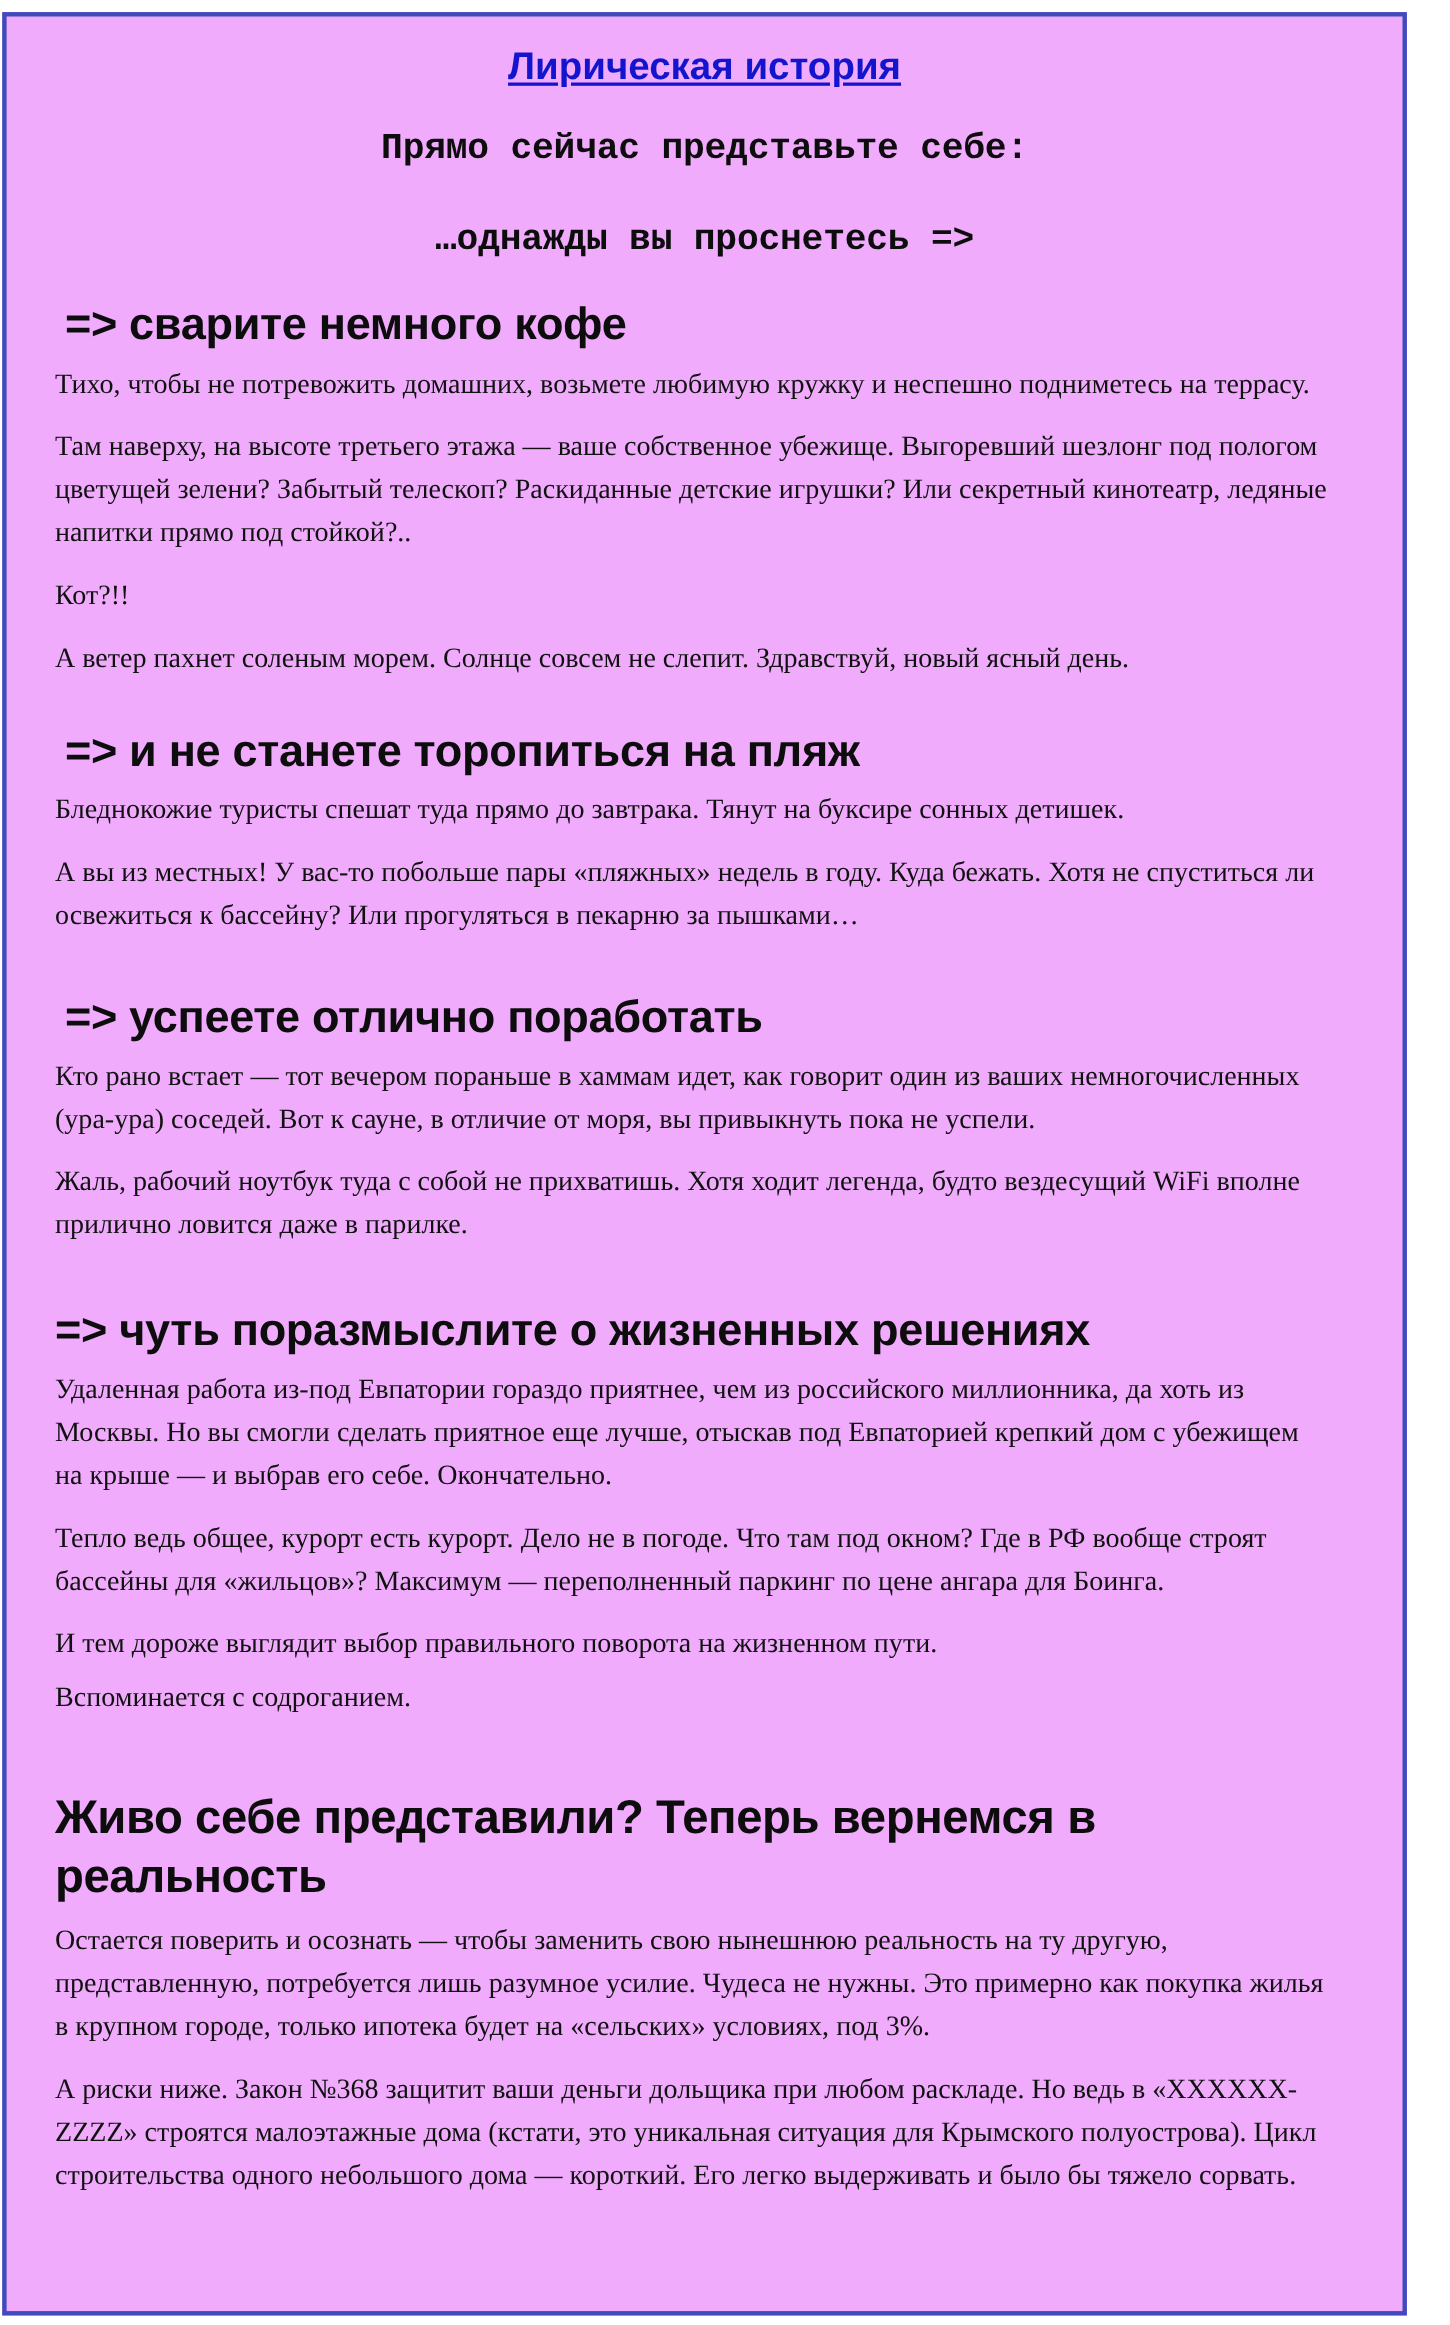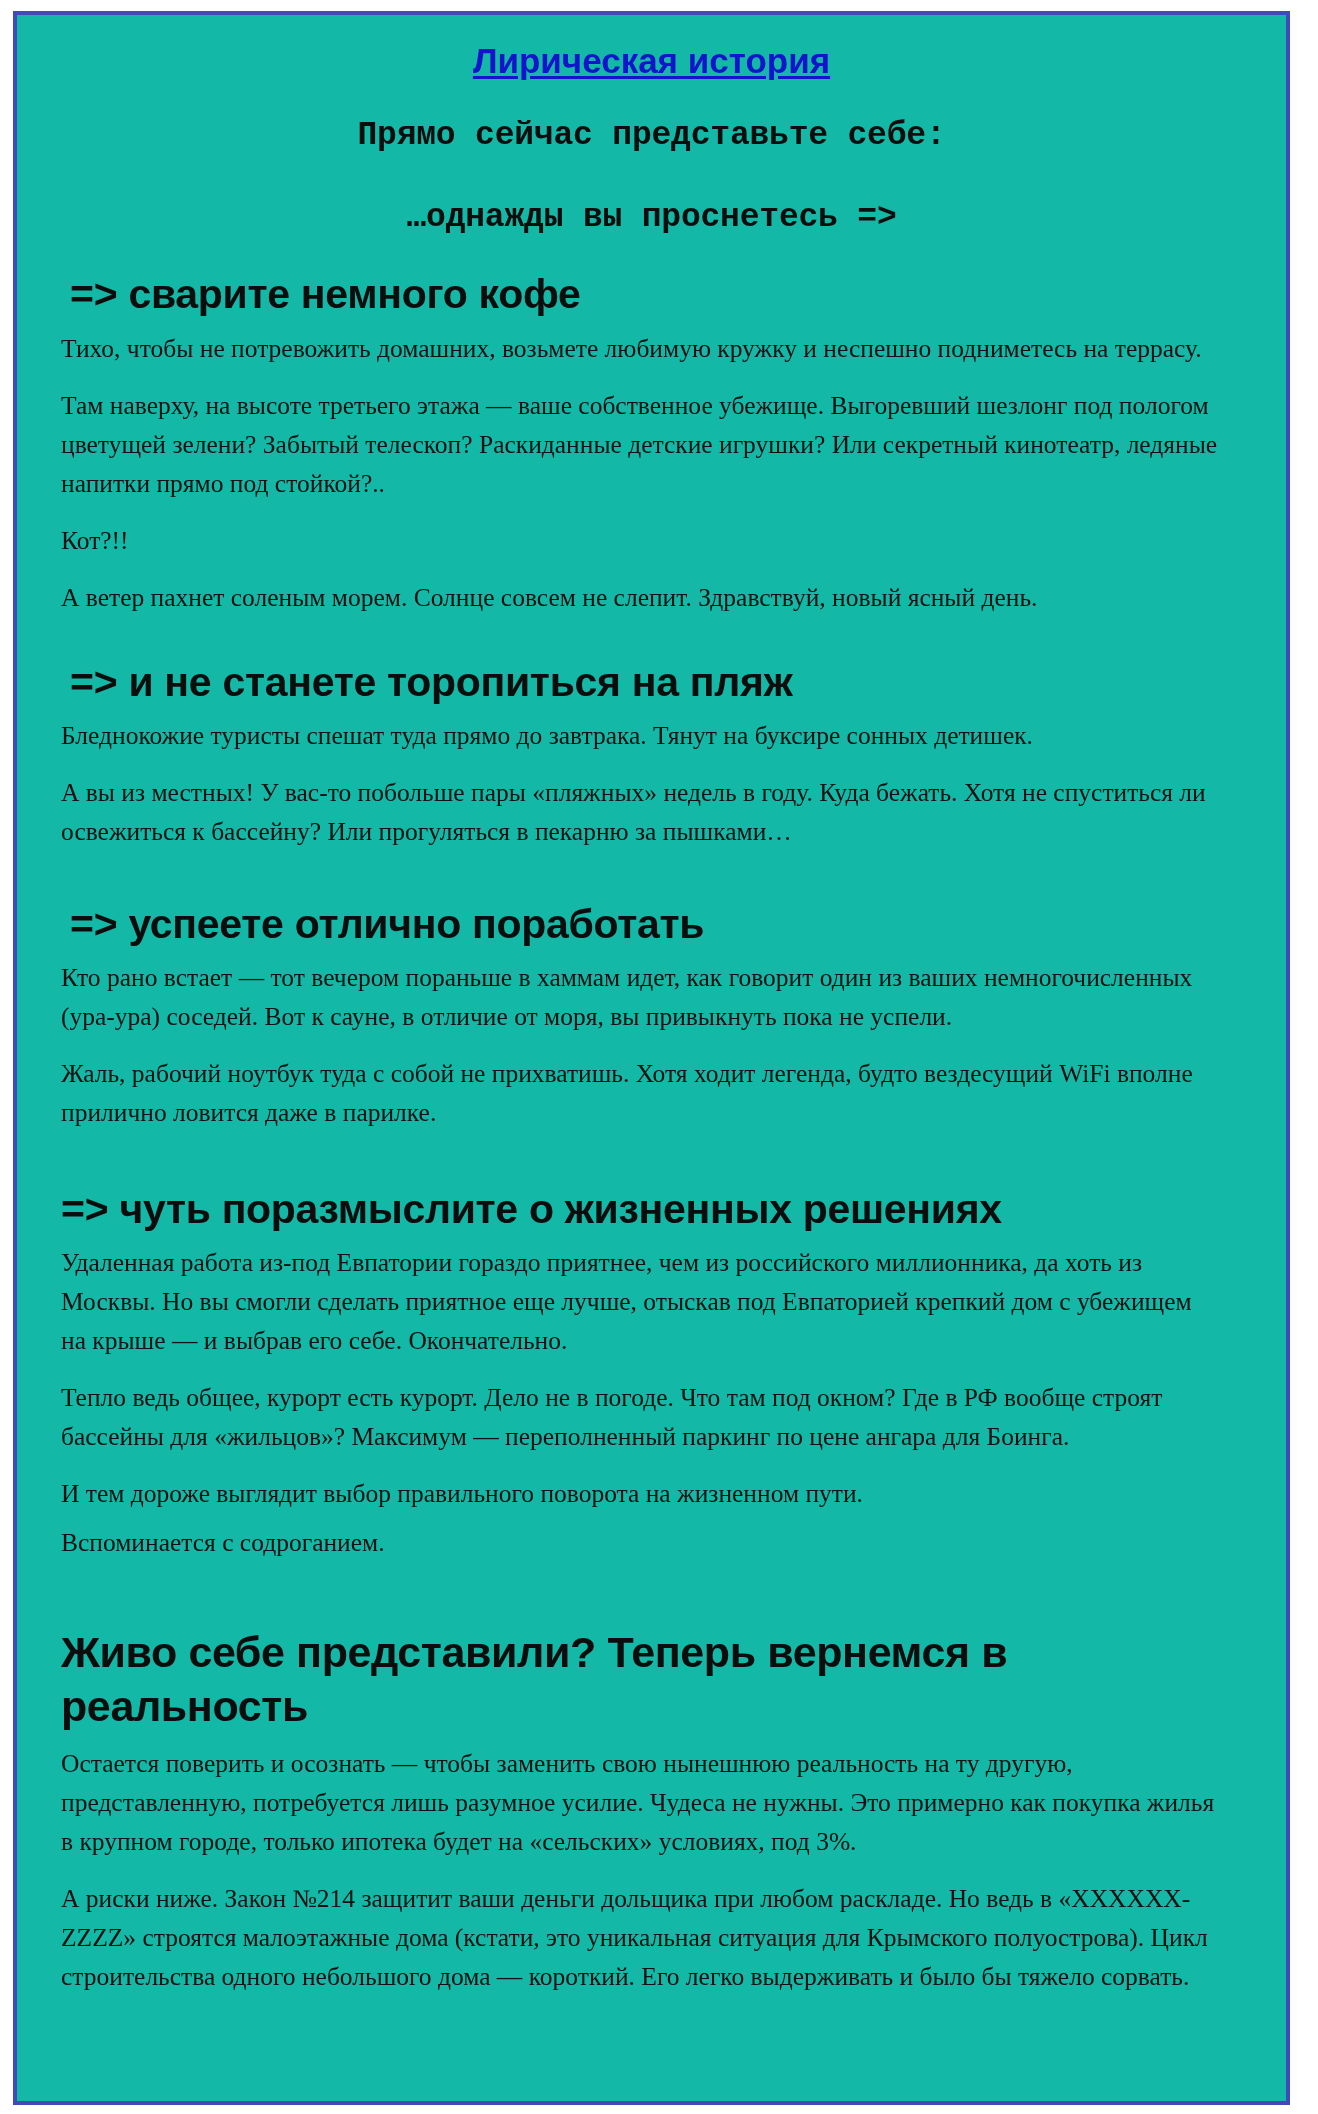--- a/index.html
+++ b/index.html
@@ -11,27 +11,27 @@
   body {
     width: 1318px;
     height: 2114px;
     overflow: hidden;
     font-family: "Liberation Serif", "DejaVu Serif", serif;
     color: #000000;
   }
 
   .page-frame {
     position: absolute;
-    left: 13px;
+    left: 2px;
     top: 11px;
     width: 1277px;
     height: 2094px;
     border: 4px solid #3f4bbd;
     box-sizing: border-box;
-    background: #14b8a6;
+    background: #f0abfc;
     overflow: hidden;
   }
 
   .page-inner {
     padding: 18px 44px 10px 44px;
     box-sizing: border-box;
   }
 
   
   .doc-title {
@@ -147,16 +147,16 @@
     <p class="body">Тепло ведь общее, курорт есть курорт. Дело не в погоде. Что там под окном? Где в РФ вообще строят бассейны для «жильцов»? Максимум — переполненный паркинг по цене ангара для Боинга.</p>
 
     <p class="body tight">И тем дороже выглядит выбор правильного поворота на жизненном пути.</p>
 
     <p class="body">Вспоминается с содроганием.</p>
 
     <h3 class="h-sec-big">Живо себе представили? Теперь вернемся в реальность</h3>
 
     <p class="body lead">Остается поверить и осознать — чтобы заменить свою нынешнюю реальность на ту другую, представленную, потребуется лишь разумное усилие. Чудеса не нужны. Это примерно как покупка жилья в крупном городе, только ипотека будет на «сельских» условиях, под 3%.</p>
 
-    <p class="body">А риски ниже. Закон №214 защитит ваши деньги дольщика при любом раскладе. Но ведь в «XXXXXX-ZZZZ» строятся малоэтажные дома (кстати, это уникальная ситуация для Крымского полуострова). Цикл строительства одного небольшого дома — короткий. Его легко выдерживать и было бы тяжело сорвать.</p>
+    <p class="body">А риски ниже. Закон №368 защитит ваши деньги дольщика при любом раскладе. Но ведь в «XXXXXX-ZZZZ» строятся малоэтажные дома (кстати, это уникальная ситуация для Крымского полуострова). Цикл строительства одного небольшого дома — короткий. Его легко выдерживать и было бы тяжело сорвать.</p>
 
   </div>
 </div>
 
 </body></html>

